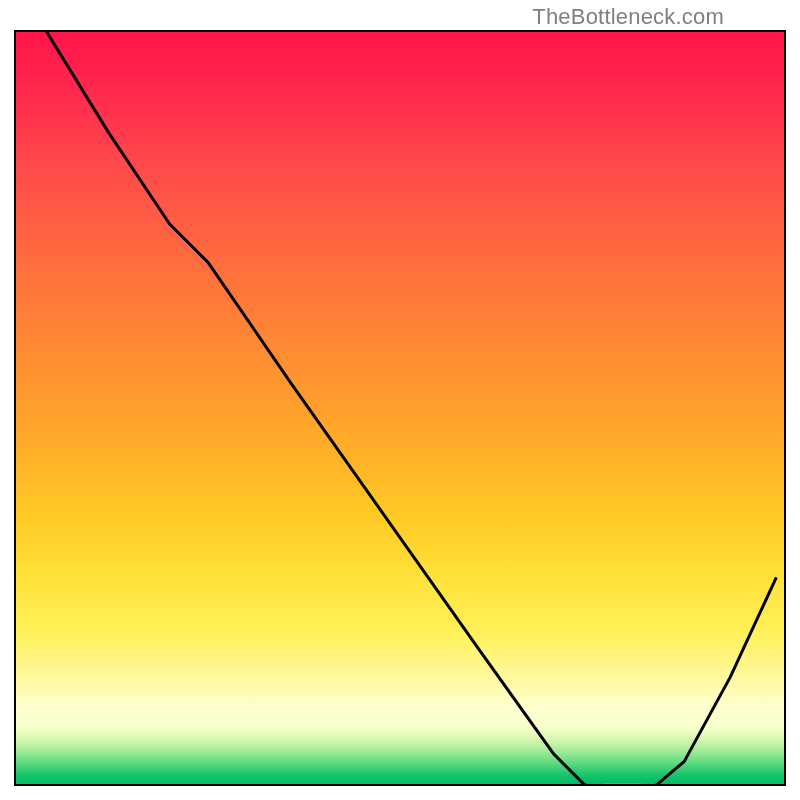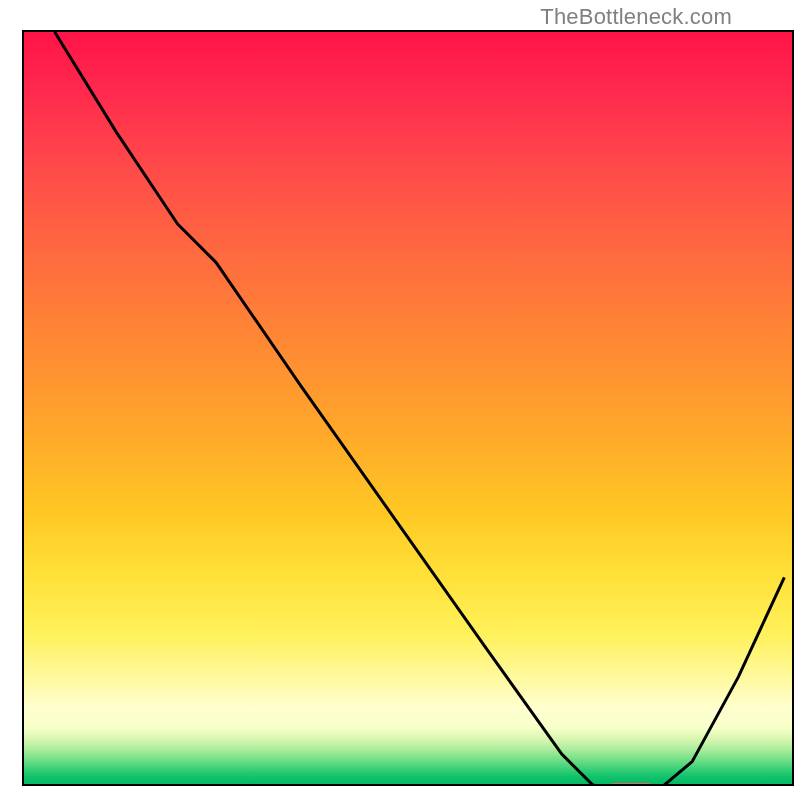--- a/index.html
+++ b/index.html
@@ -8,21 +8,20 @@
     width: 800px;
     height: 800px;
     background: #ffffff;
     font-family: Arial, Helvetica, sans-serif;
     overflow: hidden;
   }
   .wrap {
     position: relative;
     width: 734px;
     height: 800px;
-    margin-left: 8px;
   }
   .watermark {
     position: absolute;
     top: 4px;
     right: 10px;
     color: #808080;
     font-size: 22px;
     font-weight: 400;
     letter-spacing: 0.2px;
   }

